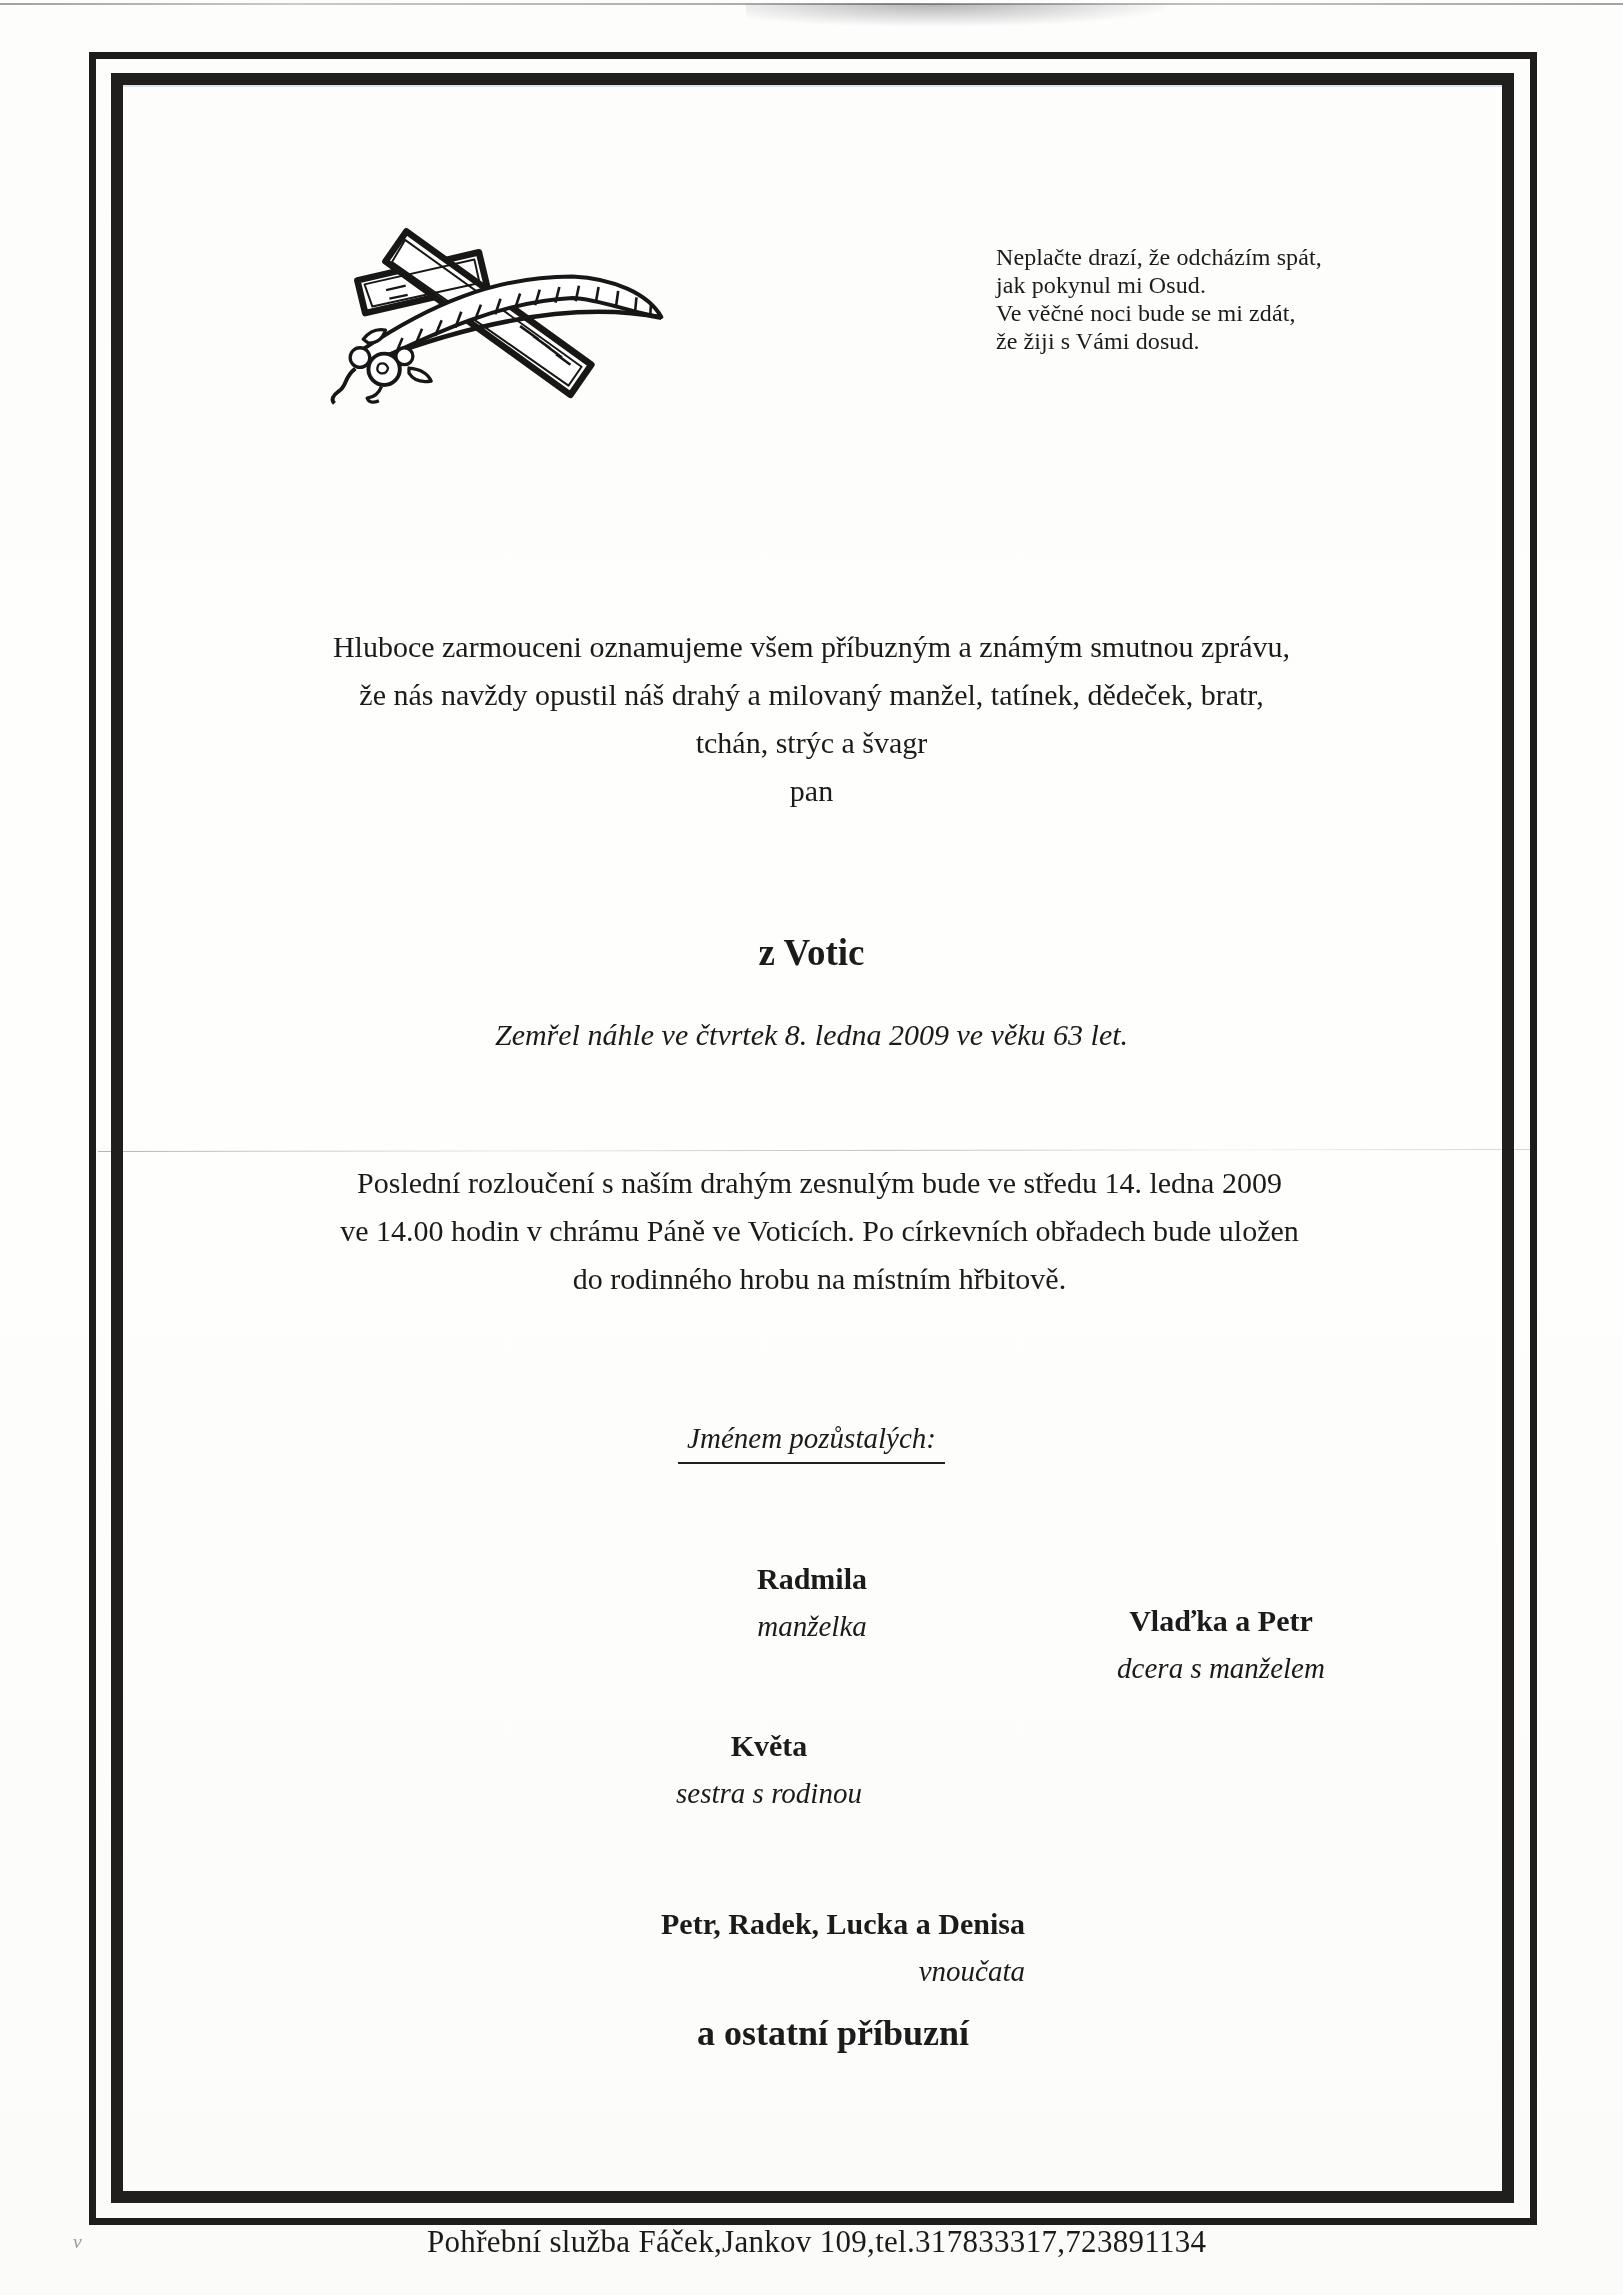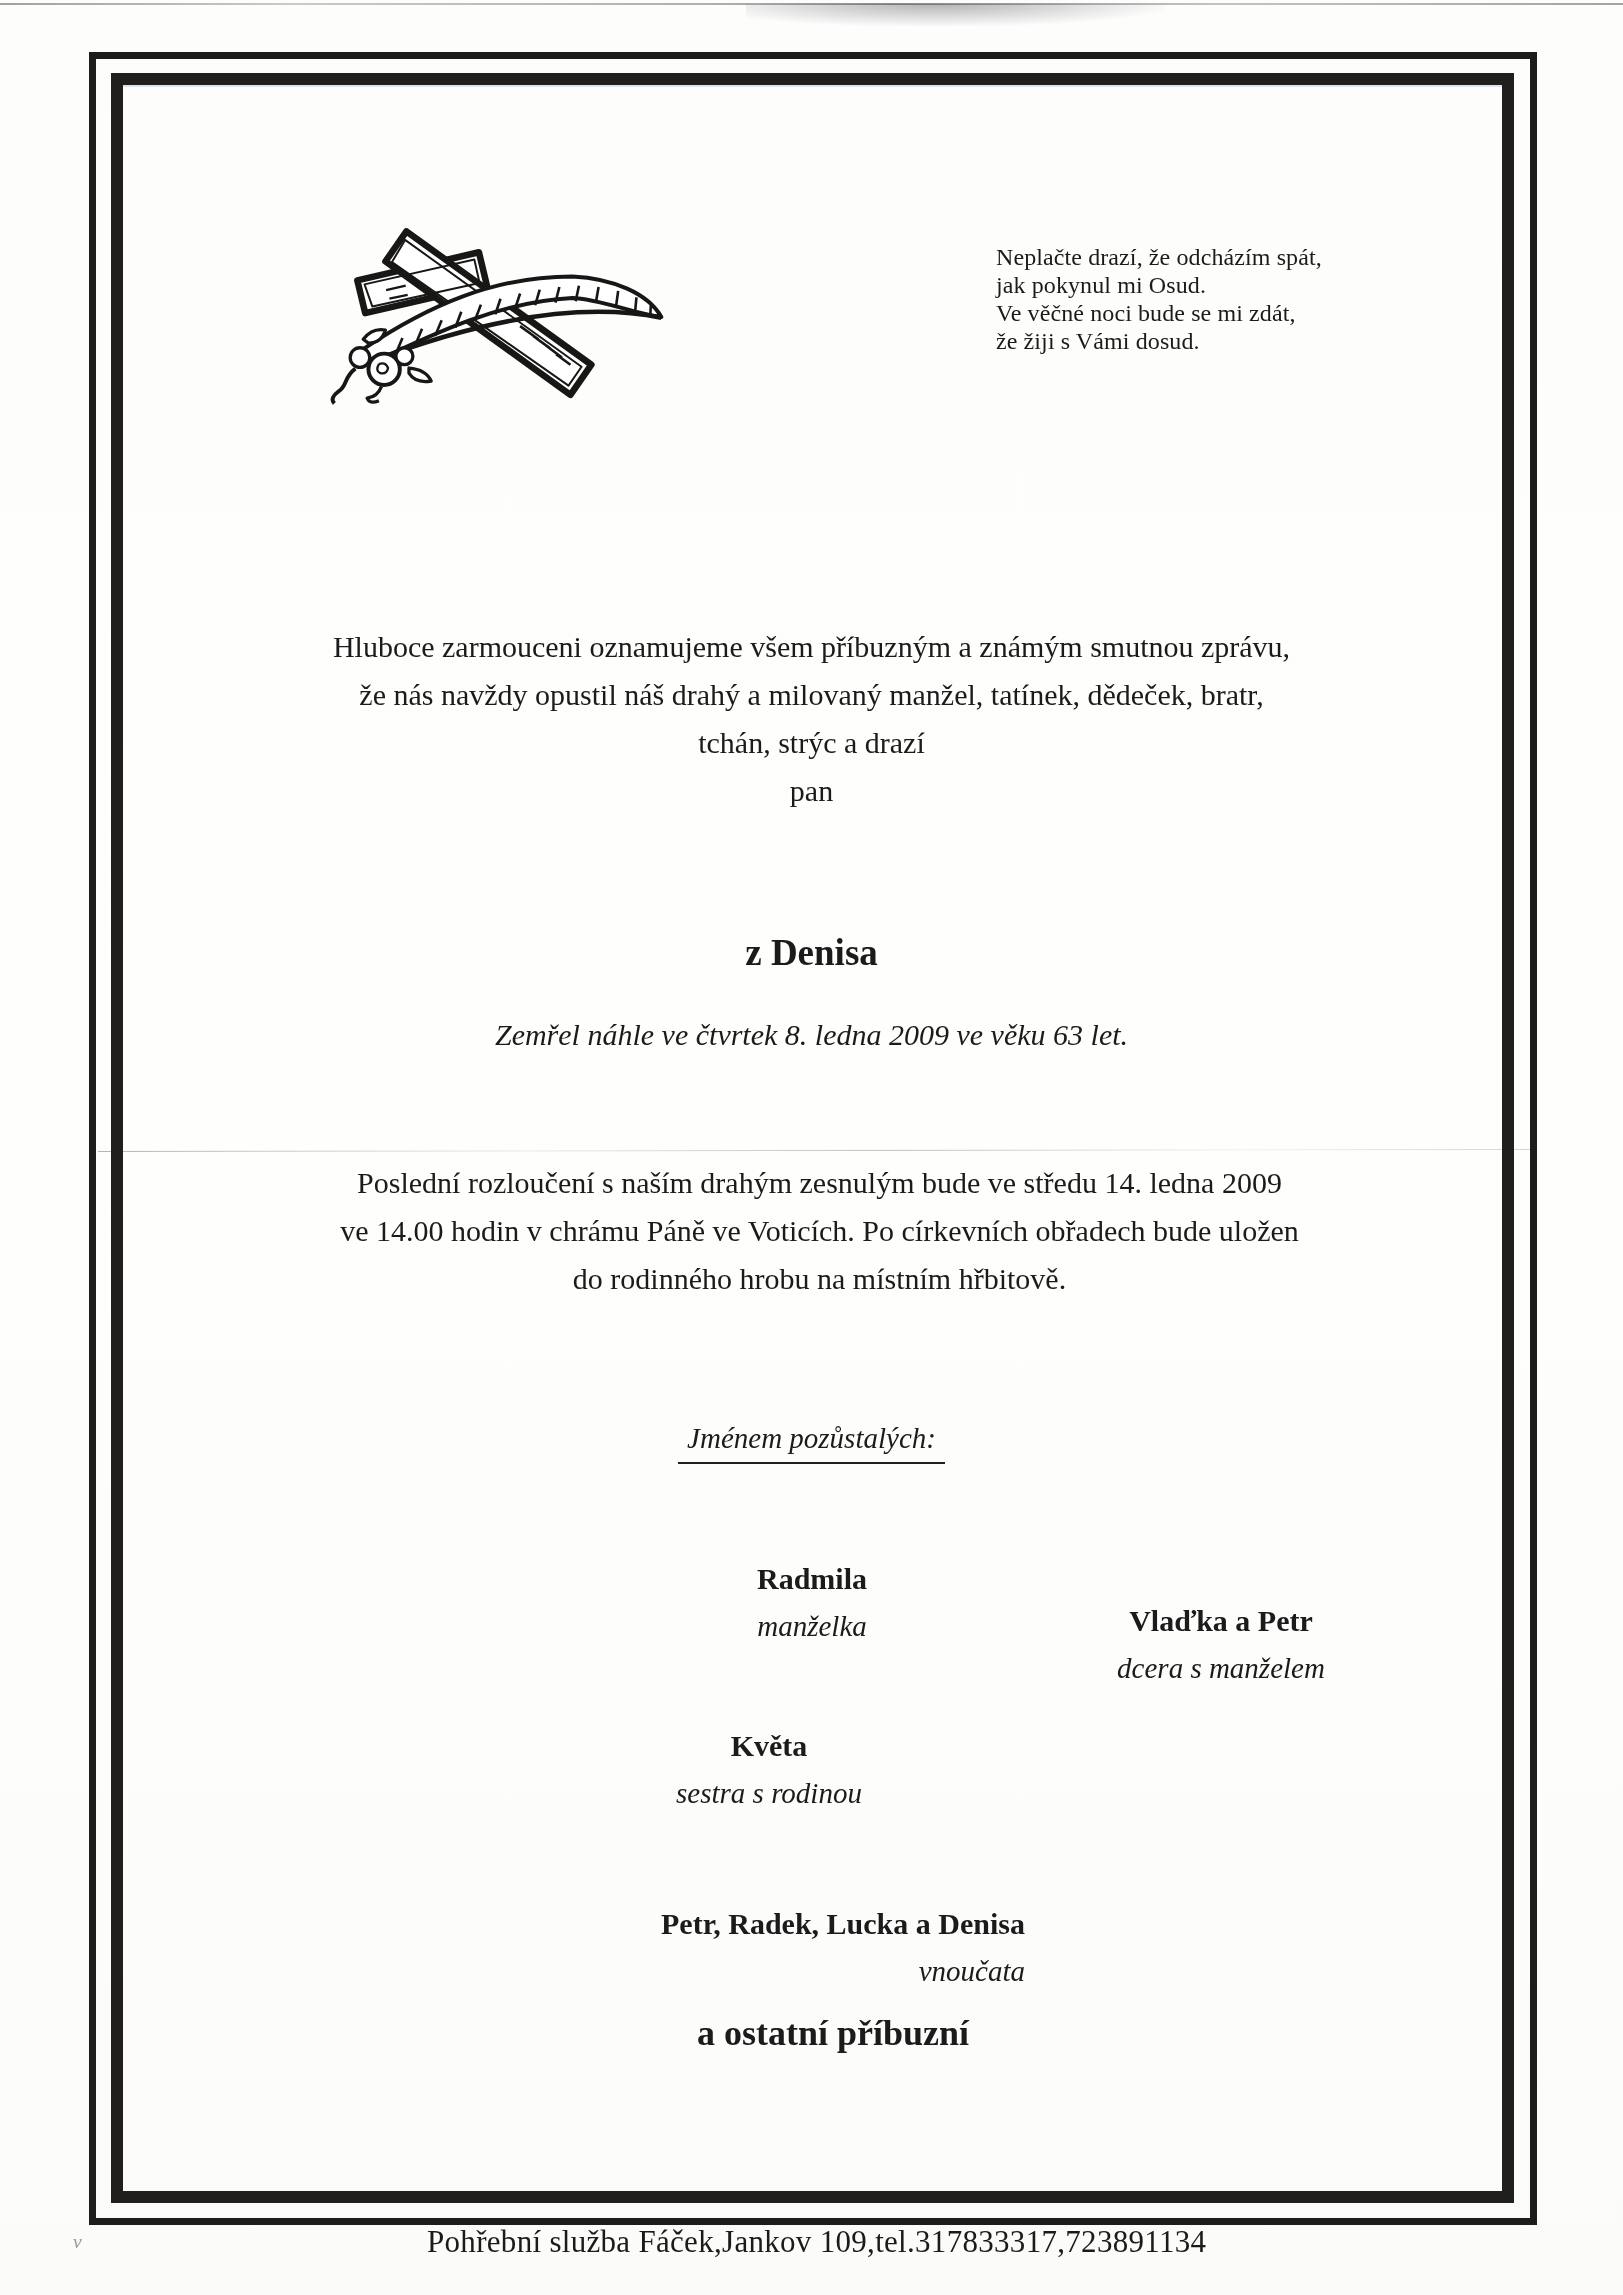--- a/index.html
+++ b/index.html
@@ -156,25 +156,25 @@
   <div class="verse">
     <div>Neplačte drazí, že odcházím spát,</div>
     <div>jak pokynul mi Osud.</div>
     <div>Ve věčné noci bude se mi zdát,</div>
     <div>že žiji s Vámi dosud.</div>
   </div>
 
   <div class="announce">
     <div>Hluboce zarmouceni oznamujeme všem příbuzným a známým smutnou zprávu,</div>
     <div>že nás navždy opustil náš drahý a milovaný manžel, tatínek, dědeček, bratr,</div>
-    <div>tchán, strýc a drazí</div>
+    <div>tchán, strýc a švagr</div>
     <div>pan</div>
   </div>
 
-  <div class="deceased-origin">z Denisa</div>
+  <div class="deceased-origin">z Votic</div>
 
   <div class="death-line">Zemřel náhle ve čtvrtek 8. ledna 2009 ve věku 63 let.</div>
 
   <div class="farewell">
     <div>Poslední rozloučení s naším drahým zesnulým bude ve středu 14. ledna 2009</div>
     <div>ve 14.00 hodin v chrámu Páně ve Voticích. Po církevních obřadech bude uložen</div>
     <div>do rodinného hrobu na místním hřbitově.</div>
   </div>
 
   <div class="mourners-heading">

